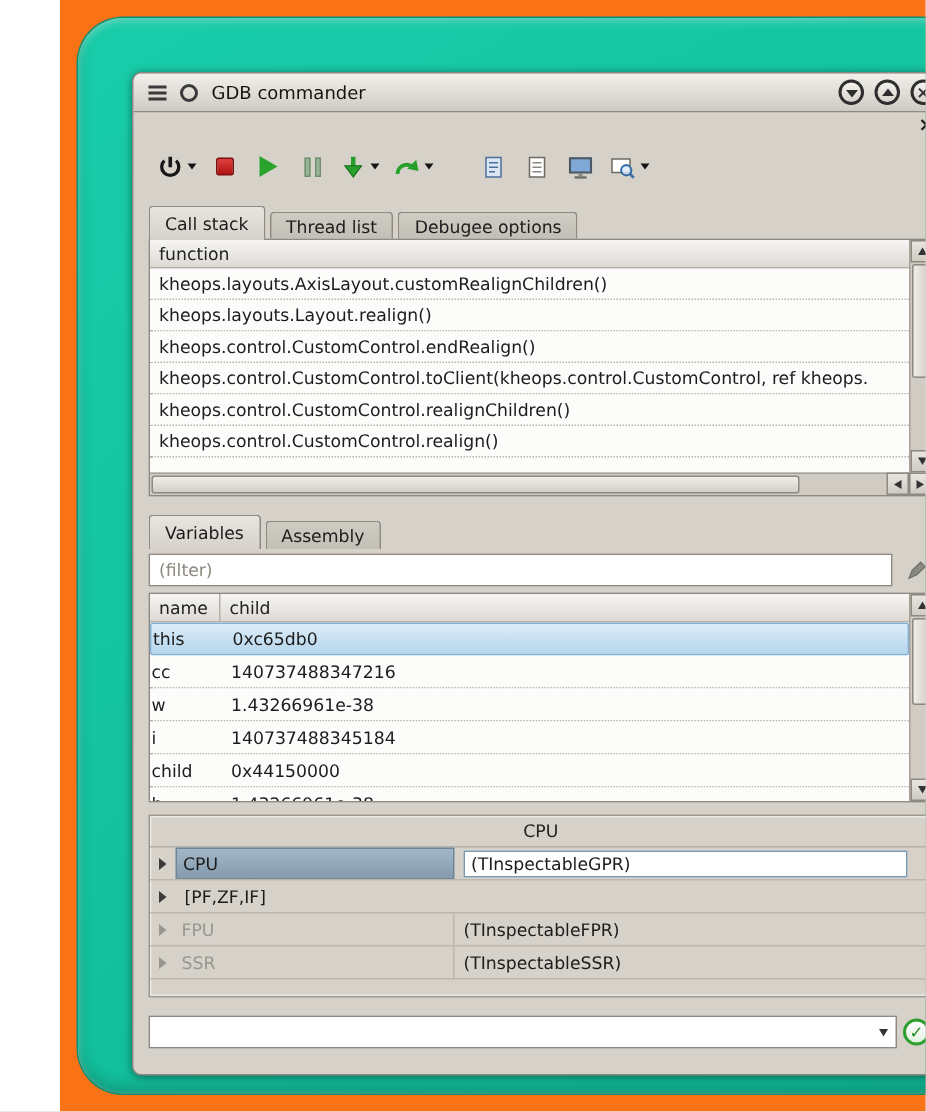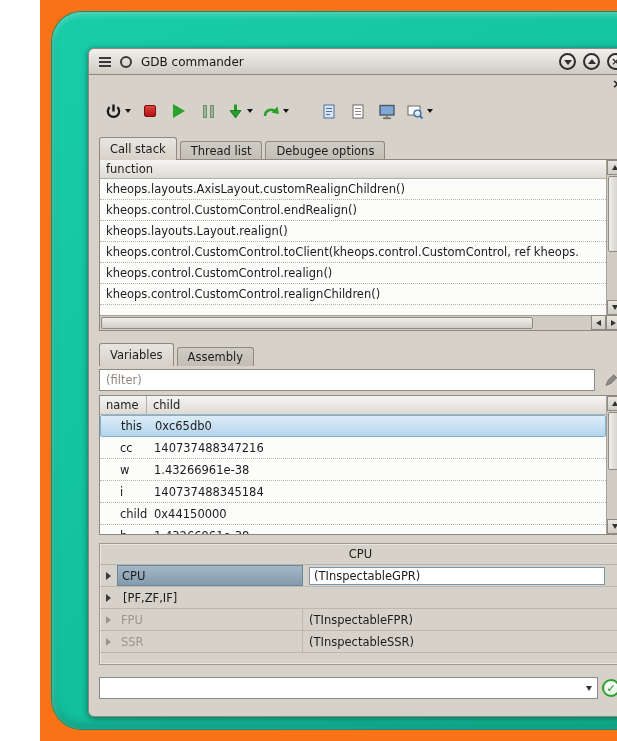--- a/index.html
+++ b/index.html
@@ -57,21 +57,21 @@
   .col-header { height:19px; background:linear-gradient(#f6f5f3,#dddad4); border-bottom:1px solid #b3afa7;
     display:flex; align-items:center; color:#22221e; }
   .cs-header { padding-left:6px; width:506px; }
   .cs-rows { position:absolute; left:0; top:19px; right:15px; bottom:15px; overflow:hidden; }
   .cs-row { height:21px; line-height:20px; padding-left:6px; border-bottom:1px dotted #b8b4ac; white-space:nowrap; overflow:hidden; background:#fcfcfb; }
 
   .vh-name { width:47px; padding-left:6px; border-right:1px solid #b3afa7; height:100%; display:flex; align-items:center; }
   .vh-value { flex:1; padding-left:6px; height:100%; display:flex; align-items:center; }
   .v-rows { position:absolute; left:0; top:19px; right:15px; bottom:0; overflow:hidden; }
   .v-row { display:flex; height:22px; align-items:center; border-bottom:1px dotted #b8b4ac; background:#fcfcfb; }
-  .v-name { width:47px; padding-left:20px; overflow:hidden; white-space:nowrap; }
+  .v-name { width:47px; padding-left:1px; overflow:hidden; white-space:nowrap; }
   .v-value { flex:1; padding-left:7px; overflow:hidden; white-space:nowrap; }
   .v-row.selected { background:linear-gradient(#dcedf9,#b5d5ec); border:1px solid #7fb0d8; border-radius:2px; }
 
   
   .sb-btn { position:absolute; width:15px; height:15px; background:linear-gradient(#e9e6e0,#cfcbc3); border:1px solid #8e8a82;
     display:flex; align-items:center; justify-content:center; }
   .tri-up { width:0; height:0; border-left:3.5px solid transparent; border-right:3.5px solid transparent; border-bottom:5px solid #333; }
   .tri-down { width:0; height:0; border-left:3.5px solid transparent; border-right:3.5px solid transparent; border-top:5px solid #333; }
   .tri-left { width:0; height:0; border-top:3.5px solid transparent; border-bottom:3.5px solid transparent; border-right:5px solid #333; }
   .tri-right { width:0; height:0; border-top:3.5px solid transparent; border-bottom:3.5px solid transparent; border-left:5px solid #333; }
@@ -216,25 +216,25 @@
         <span class="tab">Thread list</span>
         <span class="tab">Debugee options</span>
       </div>
 
       <div class="panel cs-panel">
         <div class="col-header cs-header">
           <span>function</span>
         </div>
         <div class="cs-rows">
           <div class="cs-row">kheops.layouts.AxisLayout.customRealignChildren()</div>
+          <div class="cs-row">kheops.layouts.Layout.realign()</div>
           <div class="cs-row">kheops.control.CustomControl.endRealign()</div>
-          <div class="cs-row">kheops.layouts.Layout.realign()</div>
           <div class="cs-row">kheops.control.CustomControl.toClient(kheops.control.CustomControl, ref kheops.</div>
+          <div class="cs-row">kheops.control.CustomControl.realignChildren()</div>
           <div class="cs-row">kheops.control.CustomControl.realign()</div>
-          <div class="cs-row">kheops.control.CustomControl.realignChildren()</div>
         </div>
         <div class="vscroll cs-vscroll">
           <span class="sb-btn" style="top:0;left:0;">
               <span class="tri-up"></span>
             </span>
           <div class="vthumb" style="top:16px;height:76px;"></div>
           <span class="sb-btn" style="bottom:0;left:0;">
               <span class="tri-down"></span>
             </span>
         </div>

